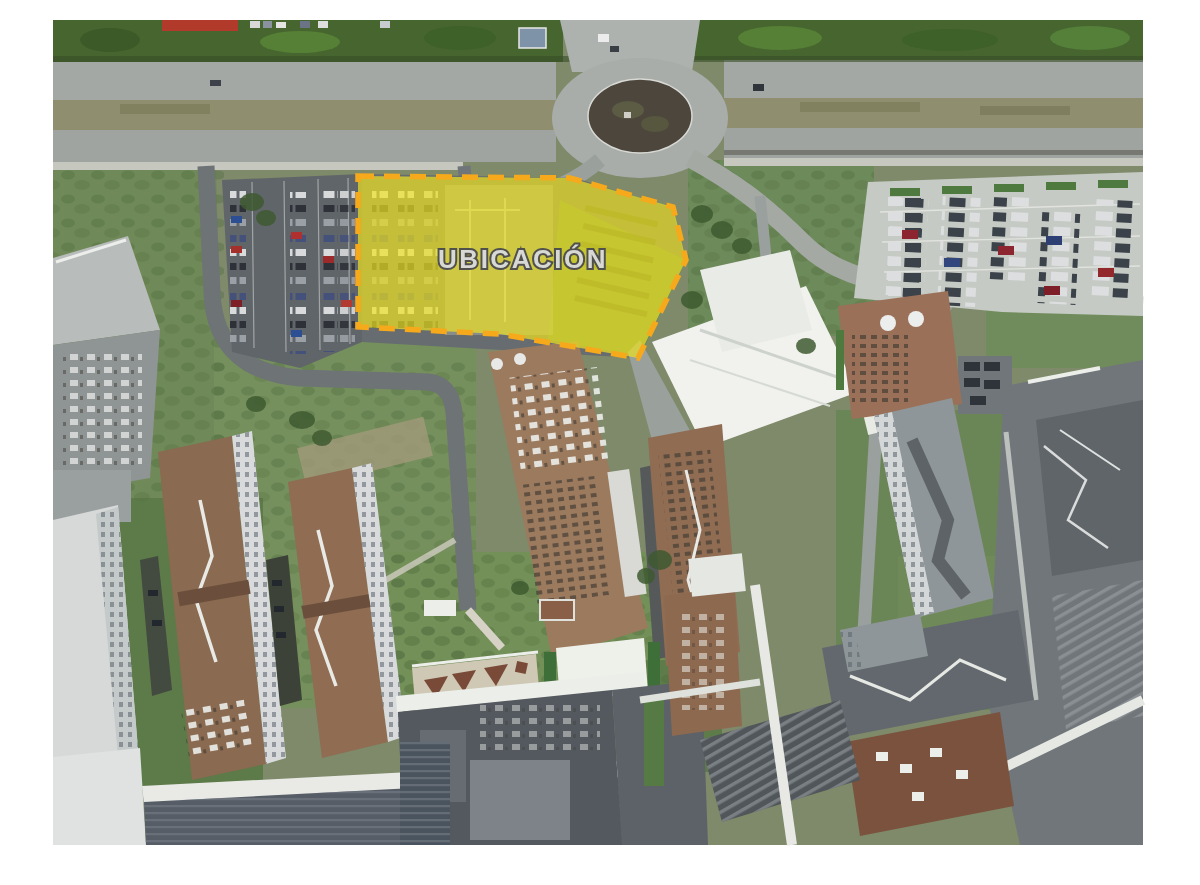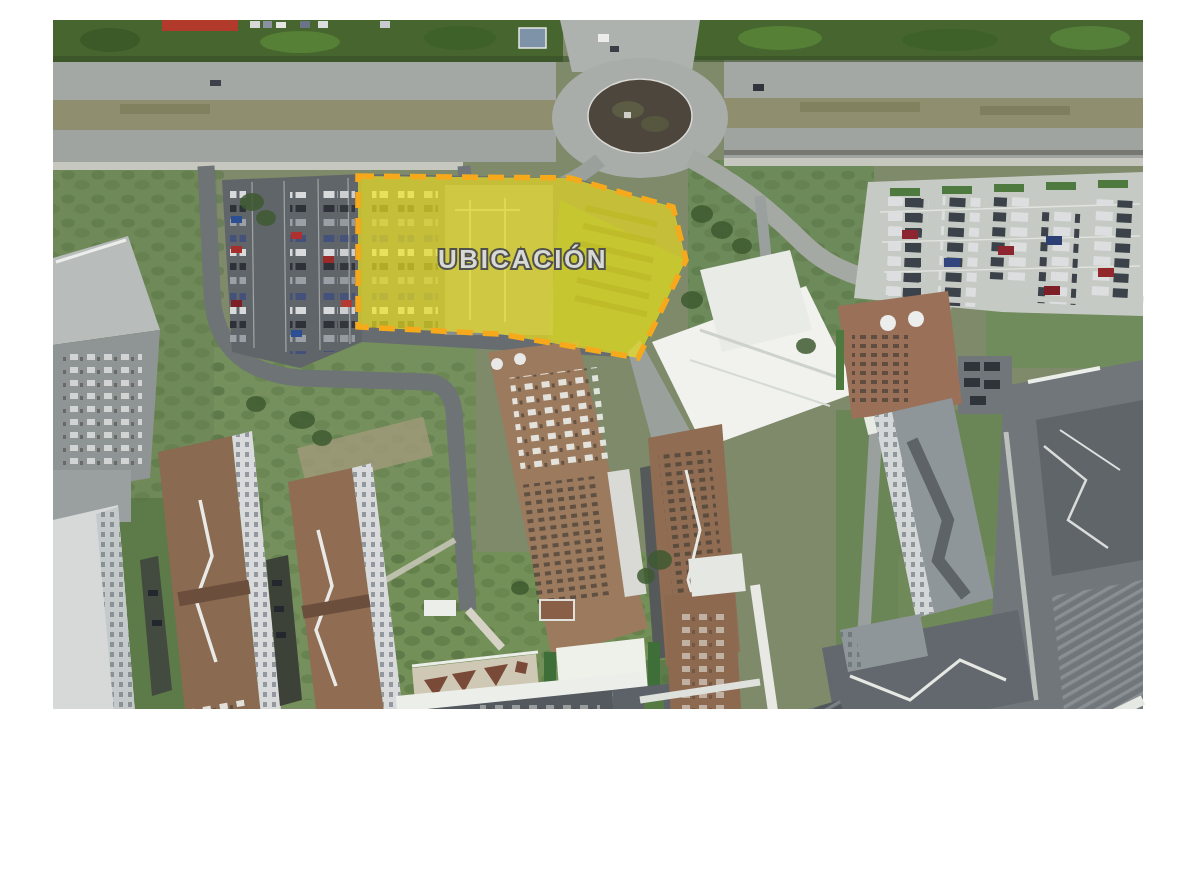--- a/index.html
+++ b/index.html
@@ -1,16 +1,16 @@
 <!DOCTYPE html>
 <html><head>
 <meta charset="utf-8">
 <style>
   html,body{margin:0;padding:0;background:#ffffff;}
-  .stage{position:relative;width:1200px;height:709px;background:#ffffff;overflow:hidden;
+  .stage{position:relative;width:1200px;height:885px;background:#ffffff;overflow:hidden;
          font-family:"Liberation Sans", sans-serif;}
   svg{position:absolute;left:0;top:0;}
   text.site-label{font-family:"Liberation Sans", sans-serif;font-weight:bold;
                   font-size:26px;letter-spacing:2.5px;paint-order:stroke;
                   stroke:#50514c;stroke-width:4px;}
 </style>
 </head>
 <body>
 
 <div class="stage">

